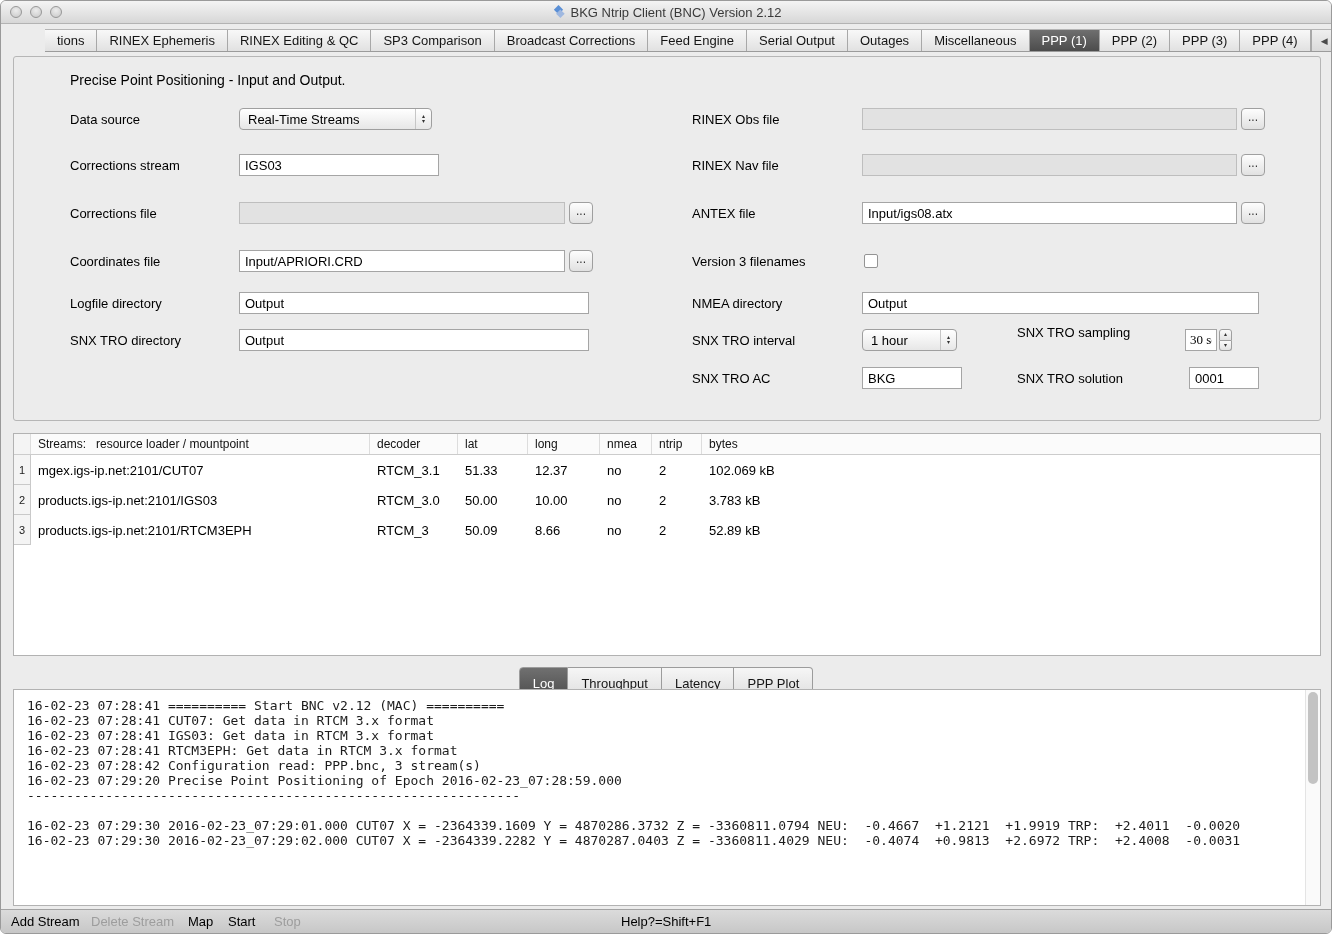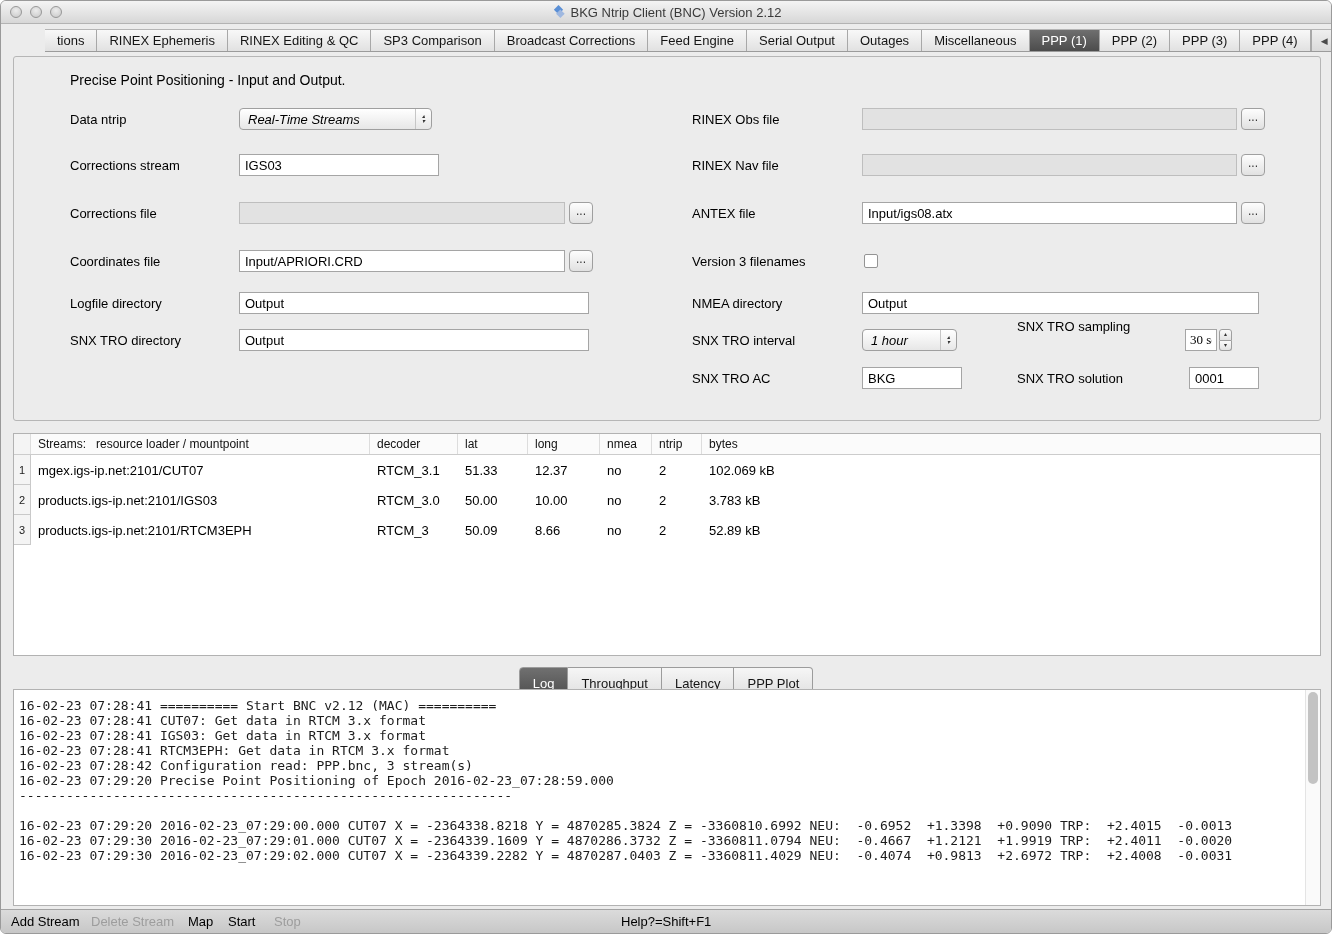--- a/index.html
+++ b/index.html
@@ -35,21 +35,21 @@
                 border:1px solid #b6b6b6; border-radius:3px; background:#ececec; }
   .fp-heading { position:absolute; left:56px; top:15px; font-size:14px; color:#000; }
   .flabel { position:absolute; font-size:13px; color:#000; white-space:nowrap; }
   .tinput { position:absolute; height:22px; border:1px solid #a5a5a5; background:#fff;
             font-family:"Liberation Sans",sans-serif; font-size:13px; padding:0 5px; }
   .tinput.disabled { background:#e2e2e2; border-color:#bebebe; }
   .browse-btn { position:absolute; width:24px; height:22px; border:1px solid #9f9f9f;
                 border-radius:4px; background:linear-gradient(#fdfdfd,#e1e1e1);
                 font-size:12px; line-height:17px; text-align:center; color:#333; cursor:default; }
   .combo { position:absolute; height:22px; border:1px solid #9f9f9f; border-radius:4px;
-           background:linear-gradient(#ffffff,#e7e7e7); display:flex; align-items:center;font-style:italic; }
+           background:linear-gradient(#ffffff,#e7e7e7); display:flex; align-items:center; }
   .cval { flex:1; padding:0 8px; font-size:13px; white-space:nowrap; overflow:hidden; }
   .carr { width:16px; align-self:stretch; display:flex; flex-direction:column;
           align-items:center; justify-content:center; font-size:6px; line-height:5px;
           color:#333; border-left:1px solid #c6c6c6; }
   .checkbox { position:absolute; width:14px; height:14px; border:1px solid #949494;
               border-radius:2px; background:#fff; }
   .spin { position:absolute; display:flex; height:22px; }
   .spin-input { width:32px; height:22px; border:1px solid #a5a5a5; background:#fff;
                 font-family:Liberation Serif, serif; font-size:13px; padding:0 4px; }
   .spin-btns { display:flex; flex-direction:column; margin-left:2px; width:13px; }
@@ -85,21 +85,21 @@
   .ltab:first-child { border-left:1px solid #9c9c9c; border-radius:4px 0 0 4px; }
   .ltab:last-child { border-radius:0 4px 4px 0; }
   .ltab.selected { background:linear-gradient(#707070,#4d4d4d); color:#fff; }
 
   
   .logbox { position:absolute; left:12px; top:688px; width:1308px; height:217px;
             border:1px solid #b2b2b2; background:#fff; overflow:hidden; }
   .logtext { position:absolute; top:8px; left:5px; right:20px;
              font-family:"DejaVu Sans Mono", monospace; font-size:13px;
              line-height:15px; color:#1c1c1c; }
-  .log-line { white-space:pre; min-height:15px; overflow:hidden; }
+  .log-line { white-space:pre; min-height:15px; overflow:hidden;margin-left:8px; }
   .logscroll { position:absolute; top:0; right:0; bottom:0; width:15px;
                background:#fafafa; border-left:1px solid #e4e4e4; }
   .logthumb { position:absolute; top:2px; left:2px; width:10px; height:92px;
               border-radius:6px; background:#c3c3c3; }
 
   
   .bottombar { position:absolute; left:0; right:0; bottom:0; height:24px;
                background:linear-gradient(#dbdbdb,#c7c7c7); border-top:1px solid #a3a3a3; }
   .bb { position:absolute; top:4px; font-size:13px; color:#000; cursor:default; }
   .bb.disabled { color:#9d9d9d; }
@@ -142,21 +142,21 @@
     <div class="tab">PPP (4)</div>
     <div class="tab-scrollers">
       <span>◀</span>
       <span>▶</span>
     </div>
   </div>
 
   <div class="form-panel">
     <div class="fp-heading">Precise Point Positioning - Input and Output.</div>
 
-    <div class="flabel" style="left:56px;top:55px;">Data ntrip</div>
+    <div class="flabel" style="left:56px;top:55px;">Data source</div>
     <div class="combo" style="left:225px;top:51px;width:193px;">
       <span class="cval">Real-Time Streams</span>
       <span class="carr">
           <span>▴</span>
           <span>▾</span>
         </span>
     </div>
 
     <div class="flabel" style="left:56px;top:101px;">Corrections stream</div>
     <input class="tinput" style="left: 225px; top: 97px; width: 200px;" value="IGS03">
@@ -195,21 +195,21 @@
 
     <div class="flabel" style="left:678px;top:276px;">SNX TRO interval</div>
     <div class="combo" style="left:848px;top:272px;width:95px;">
       <span class="cval">1 hour</span>
       <span class="carr">
           <span>▴</span>
           <span>▾</span>
         </span>
     </div>
 
-    <div class="flabel" style="left:1003px;top:262px;">SNX TRO sampling</div>
+    <div class="flabel" style="left:1003px;top:268px;">SNX TRO sampling</div>
     <div class="spin" style="left:1171px;top:272px;">
       <input class="spin-input" value="30 sec" style="">
       <div class="spin-btns">
         <div class="spin-up">▴</div>
         <div class="spin-down">▾</div>
       </div>
     </div>
 
     <div class="flabel" style="left:678px;top:314px;">SNX TRO AC</div>
     <input class="tinput" style="left: 848px; top: 310px; width: 100px;" value="BKG">
@@ -273,21 +273,20 @@
   <div class="logbox">
     <div class="logtext">
       <div class="log-line">16-02-23 07:28:41 ========== Start BNC v2.12 (MAC) ==========</div>
       <div class="log-line">16-02-23 07:28:41 CUT07: Get data in RTCM 3.x format</div>
       <div class="log-line">16-02-23 07:28:41 IGS03: Get data in RTCM 3.x format</div>
       <div class="log-line">16-02-23 07:28:41 RTCM3EPH: Get data in RTCM 3.x format</div>
       <div class="log-line">16-02-23 07:28:42 Configuration read: PPP.bnc, 3 stream(s)</div>
       <div class="log-line">16-02-23 07:29:20 Precise Point Positioning of Epoch 2016-02-23_07:28:59.000</div>
       <div class="log-line">---------------------------------------------------------------</div>
       <div class="log-line"></div>
-      <div class="log-line">16-02-23 07:29:20 2016-02-23_07:29:00.000 CUT07 X = -2364338.8218 Y = 4870285.3824 Z = -3360810.6992 NEU:  -0.6952  +1.3398  +0.9090 TRP:  +2.4015  -0.0013</div>
       <div class="log-line">16-02-23 07:29:30 2016-02-23_07:29:01.000 CUT07 X = -2364339.1609 Y = 4870286.3732 Z = -3360811.0794 NEU:  -0.4667  +1.2121  +1.9919 TRP:  +2.4011  -0.0020</div>
       <div class="log-line">16-02-23 07:29:30 2016-02-23_07:29:02.000 CUT07 X = -2364339.2282 Y = 4870287.0403 Z = -3360811.4029 NEU:  -0.4074  +0.9813  +2.6972 TRP:  +2.4008  -0.0031</div>
     </div>
     <div class="logscroll">
       <div class="logthumb"></div>
     </div>
   </div>
 
   <div class="bottombar">
     <div class="bb" style="left:10px;">Add Stream</div>

